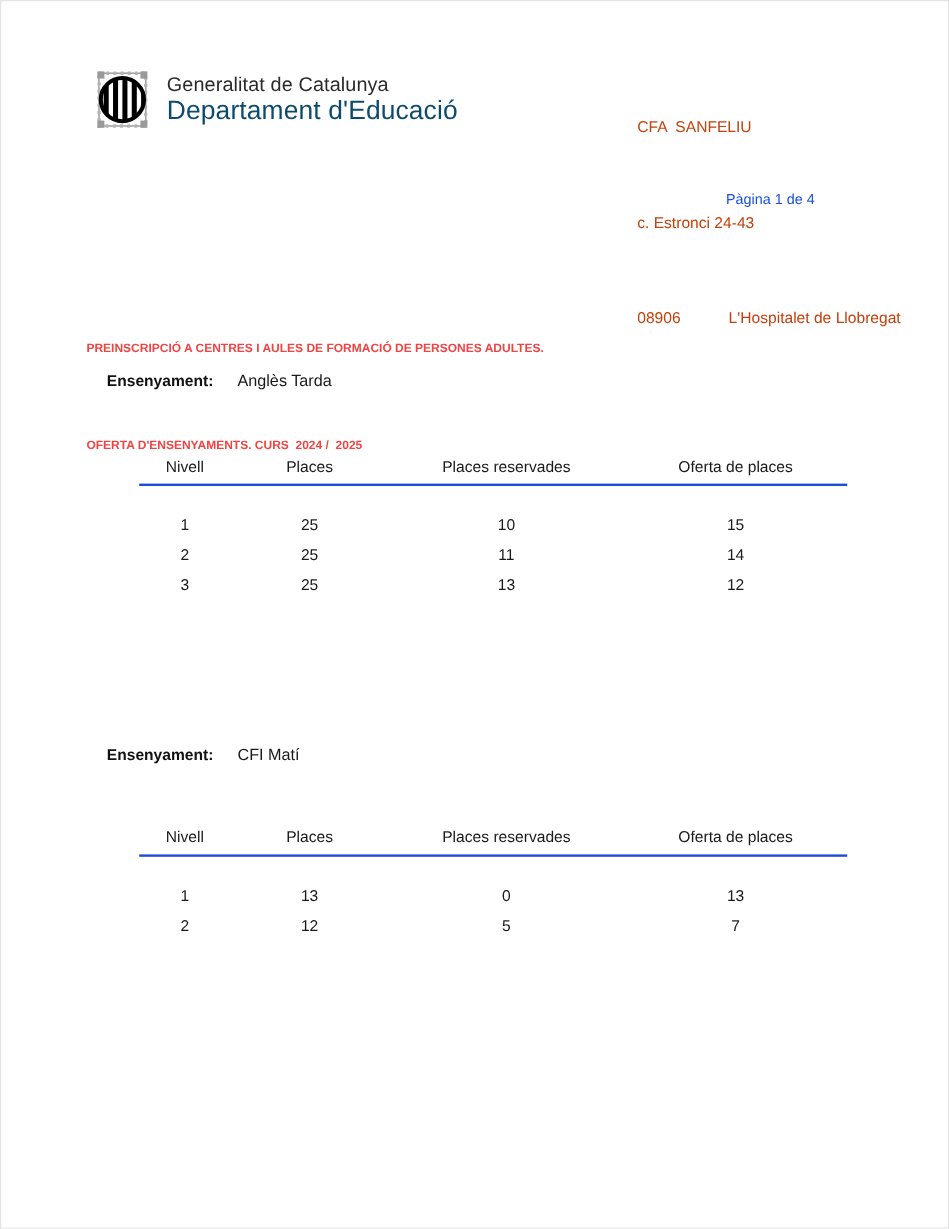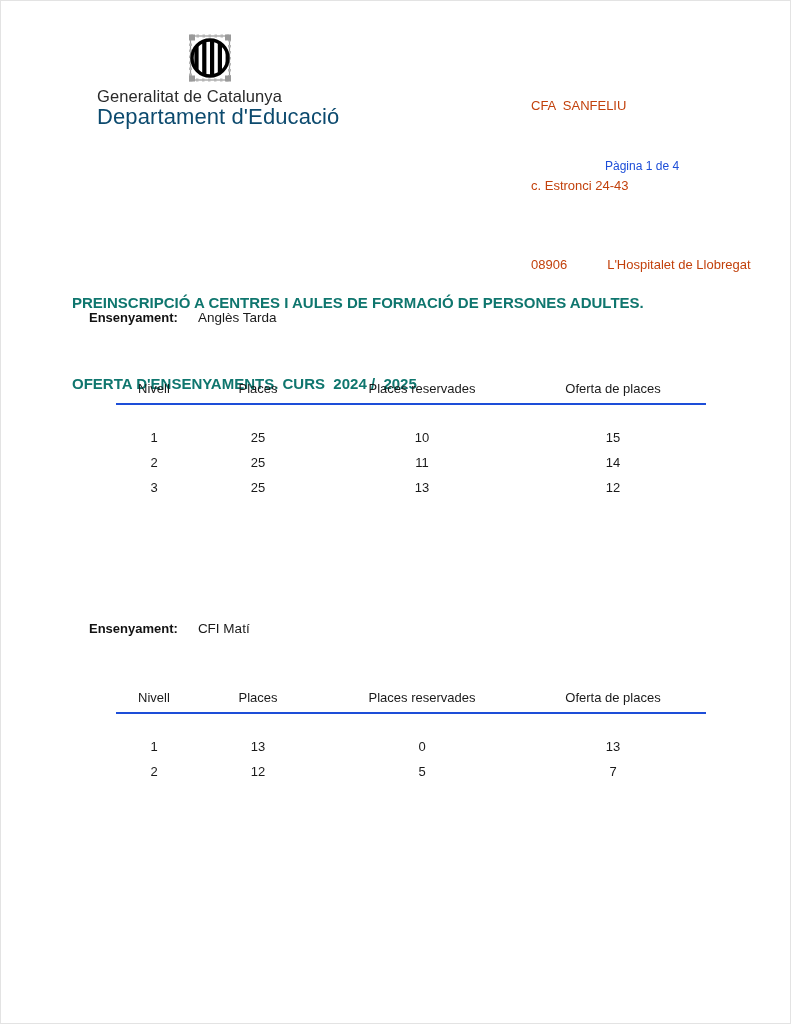--- a/index.html
+++ b/index.html
@@ -16,24 +16,23 @@
     background: #ffffff;
     border: 1px solid #e3e3e3;
     overflow: hidden;
     margin: 0 auto;
   }
 
   
   .brand {
     position: absolute;
     left: 80px;
-    top: 32px;
+    top: 57px;
     display: flex;
-    align-items: center;
-    flex-direction: column;
+    align-items: flex-start;
   }
   .brand-logo { width: 42px; height: 50px; flex: 0 0 auto; }
   .brand-text { margin-left: 16px; padding-top: 3px; }
   .brand-line1 {
     font-size: 16.5px;
     line-height: 20px;
     color: #2a2a2a;
     letter-spacing: 0.1px;
   }
   .brand-line2 {
@@ -62,25 +61,25 @@
     left: 604px;
     top: 158px;
     font-size: 12px;
     color: #1d4ed8;
   }
 
   
   .doc-title {
     position: absolute;
     left: 71px;
-    top: 234px;
-    font-size: 15px;
+    top: 222px;
+    font-size: 10px;
     font-weight: bold;
     line-height: 27px;
-    color: #0f766e;
+    color: #ef4444;
     white-space: pre;
   }
 
   
   .section-label {
     position: absolute;
     left: 88px;
     display: flex;
     align-items: baseline;
     font-size: 13px;

